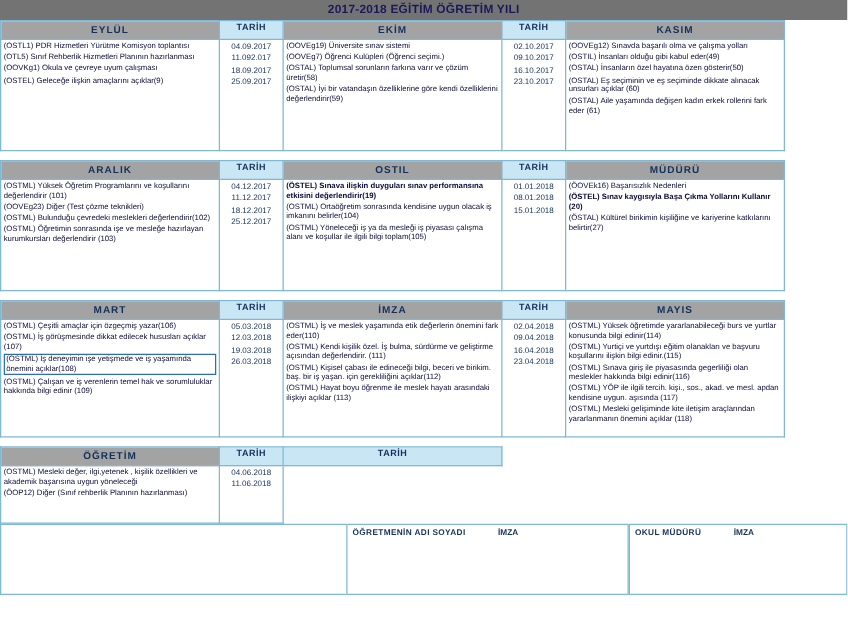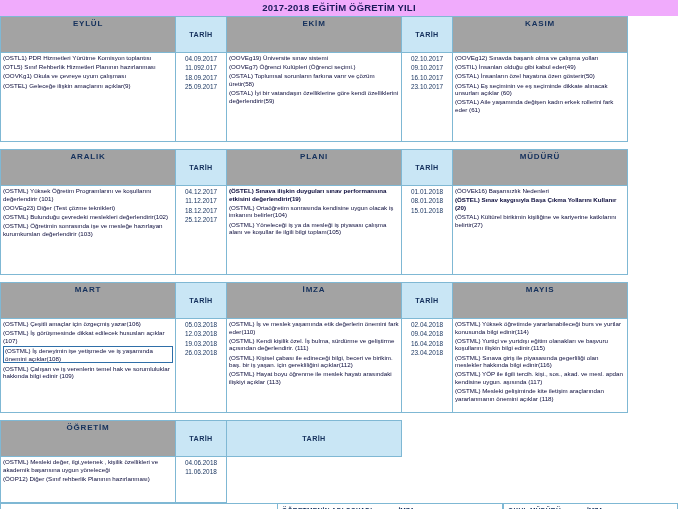--- a/index.html
+++ b/index.html
@@ -8,21 +8,21 @@
     background:#ffffff;
     font-family:"Liberation Sans", sans-serif;
     font-size:6.2px;
     color:#0a0a3a;
     overflow:hidden;
   }
   .page{position:relative;width:678px;height:509px;}
 
   
   .hdr{
-    background:#f0abfc;
+    background:#737373;
     color:#1a1a5a;
     text-align:center;
     font-weight:bold;
     font-size:9.5px;
     line-height:13px;
     padding:1px 0 2px 0;
     letter-spacing:.2px;
   }
   .hdr .l2{font-size:9.5px;}
 
@@ -39,21 +39,21 @@
     padding:2px 0;
     height:10px;
   }
   .dhead{
     background:#c9e6f5;
     text-align:center;
     font-weight:bold;
     font-size:7.2px;
     color:#14305c;
     letter-spacing:.4px;
-    padding:13px 0;
+    padding:0 0;
   }
   .cell{padding:1px 2px 2px 2px;font-size:6.2px;line-height:7.6px;}
   .datecell{
     text-align:center;
     font-size:6.4px;
     line-height:9.4px;
     padding:1px 1px;
     color:#14305c;
   }
   .datecell div{height:9.4px;}
@@ -141,21 +141,21 @@
             <span class="item">(OSTAL) Eş seçiminin ve eş seçiminde dikkate alınacak unsurları açıklar (60)</span>
             <span class="item">(OSTAL) Aile yaşamında değişen kadın erkek rollerini fark eder (61)</span>
           </td>
         </tr>
         <tr class="spacer-row">
           <td colspan="5"></td>
         </tr>
         <tr>
           <td class="mhead">ARALIK</td>
           <td class="dhead">TARİH</td>
-          <td class="mhead">PLANI</td>
+          <td class="mhead">OSTIL</td>
           <td class="dhead">TARİH</td>
           <td class="mhead">MÜDÜRÜ</td>
         </tr>
         <tr>
           <td class="cell" style="height: 85px;">
             <span class="item">(OSTML) Yüksek Öğretim Programlarını ve koşullarını değerlendirir (101)</span>
             <span class="item">(OOVEg23) Diğer (Test çözme teknikleri)</span>
             <span class="item">(OSTML) Bulunduğu çevredeki meslekleri değerlendirir(102)</span>
             <span class="item">(OSTML) Öğretimin sonrasında işe ve mesleğe hazırlayan kurumkursları değerlendirir (103)</span>
           </td>

